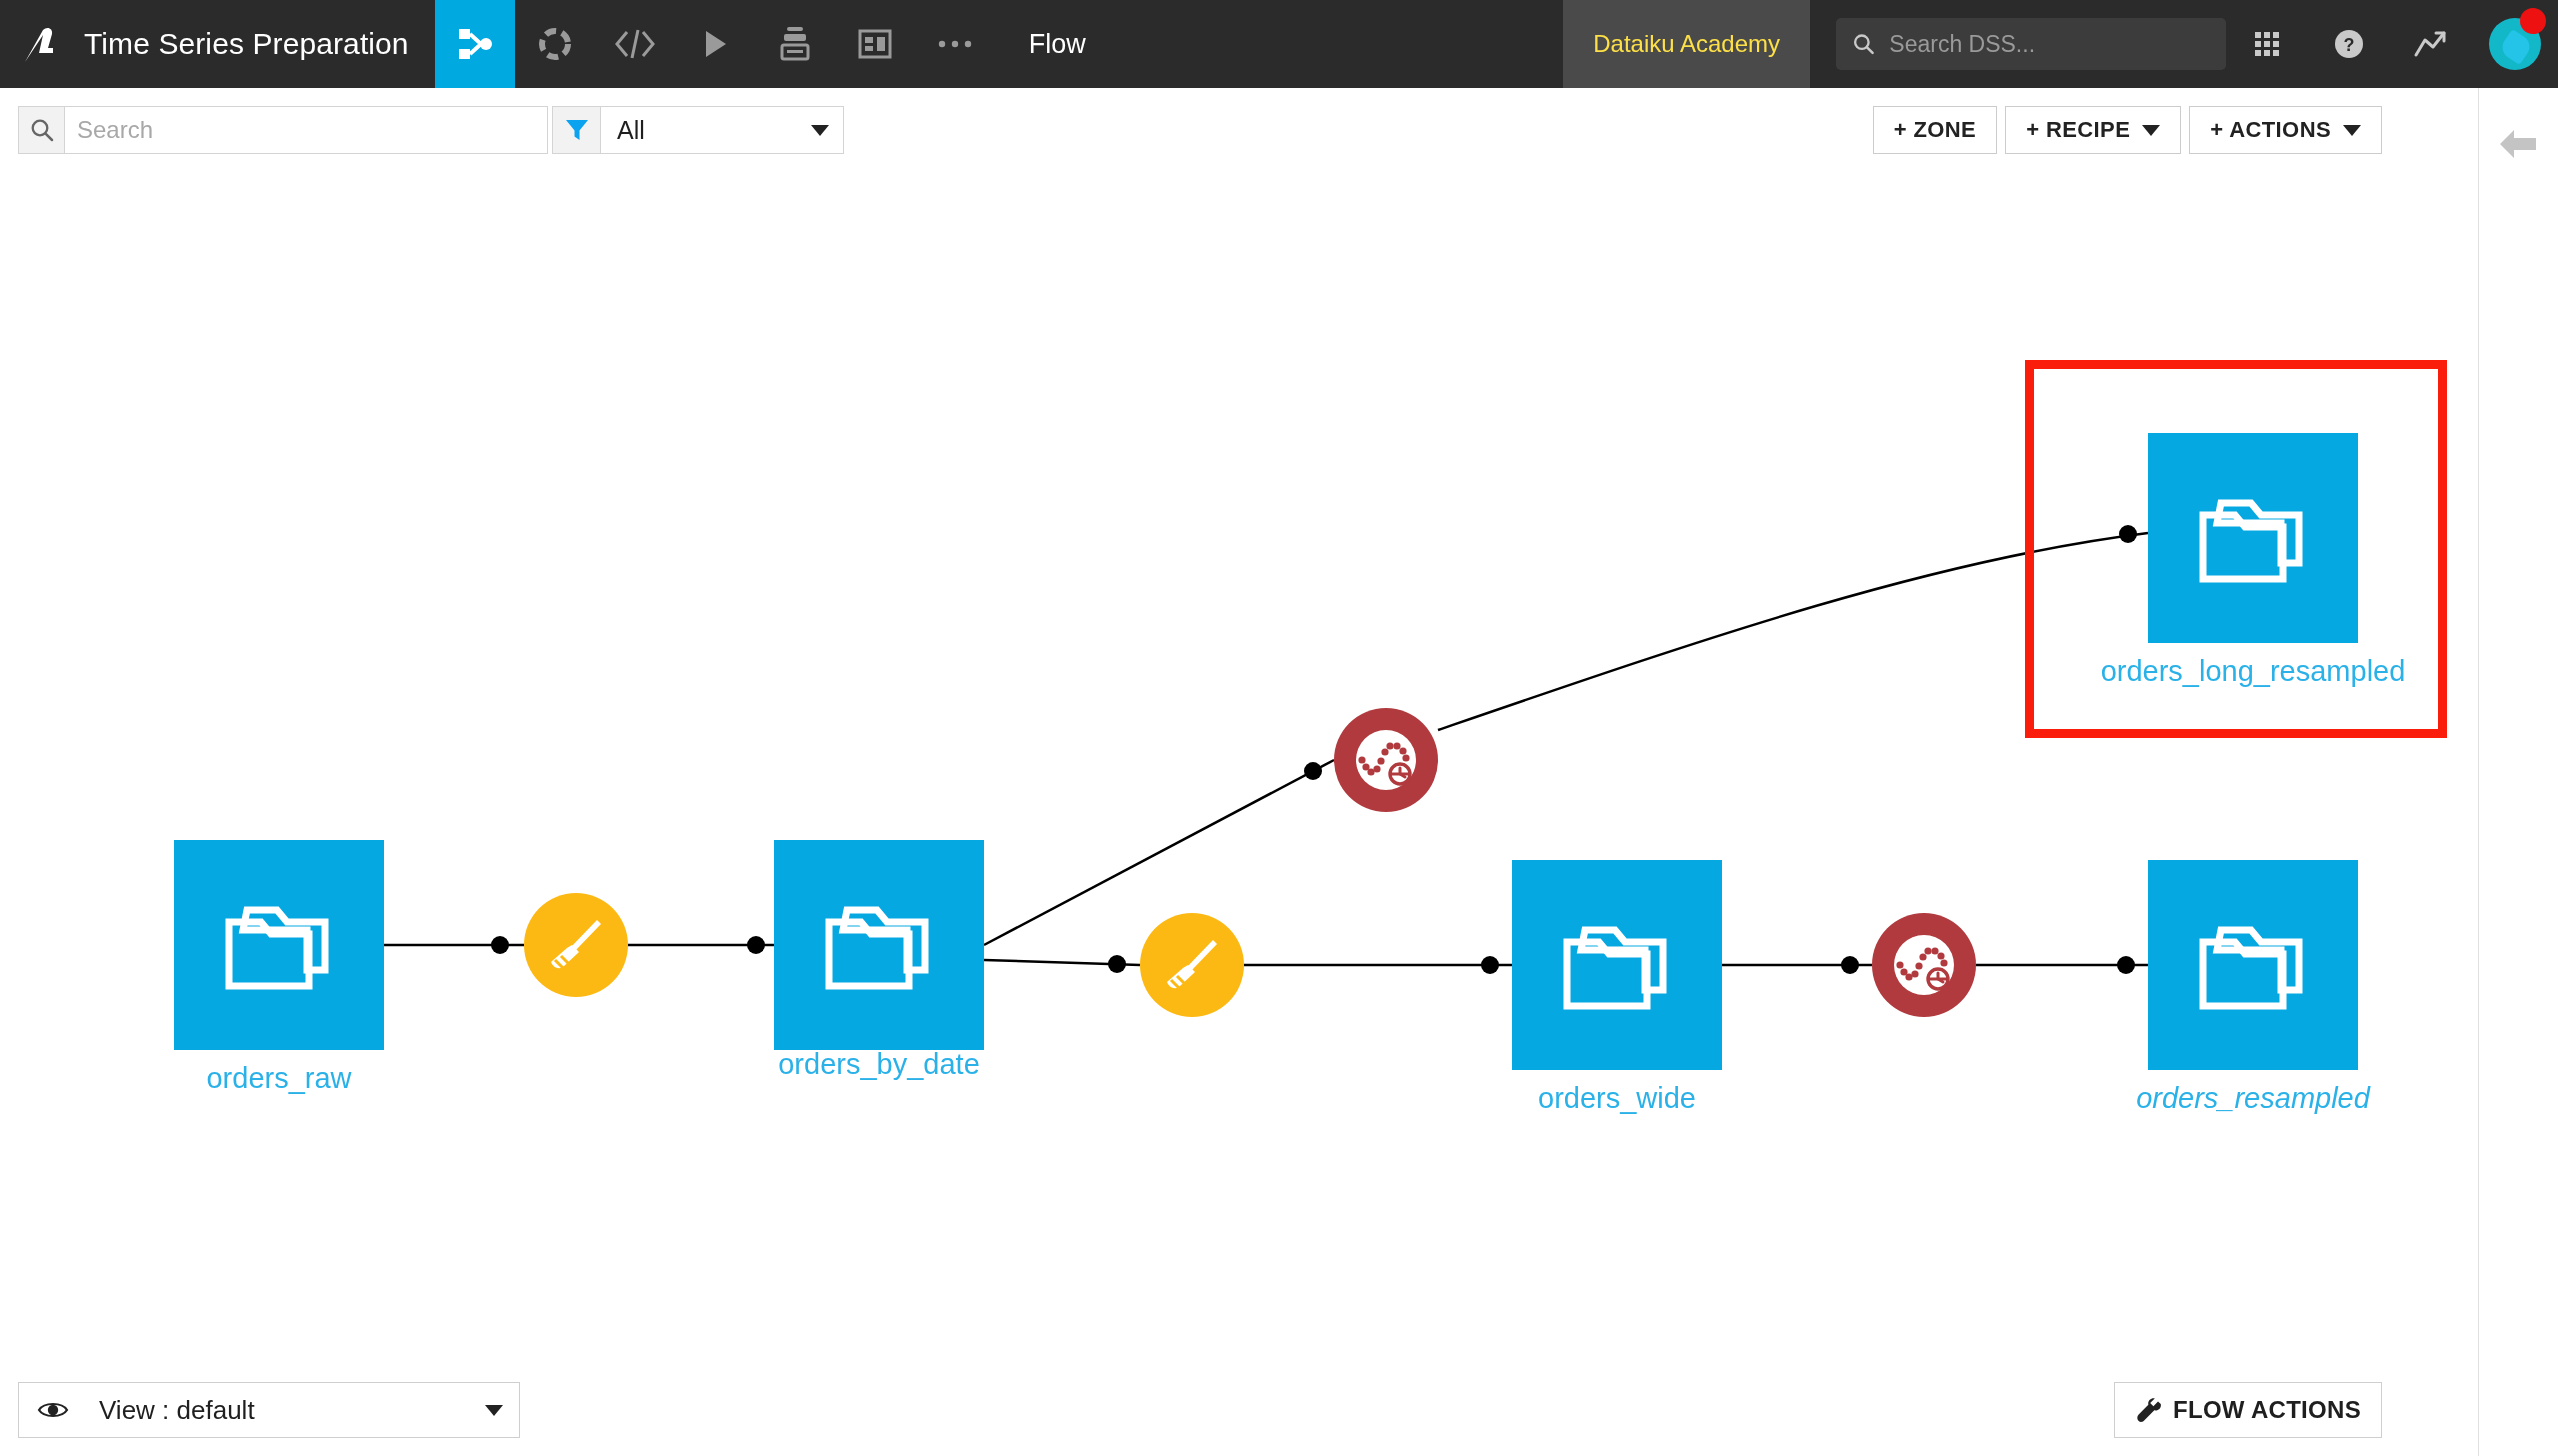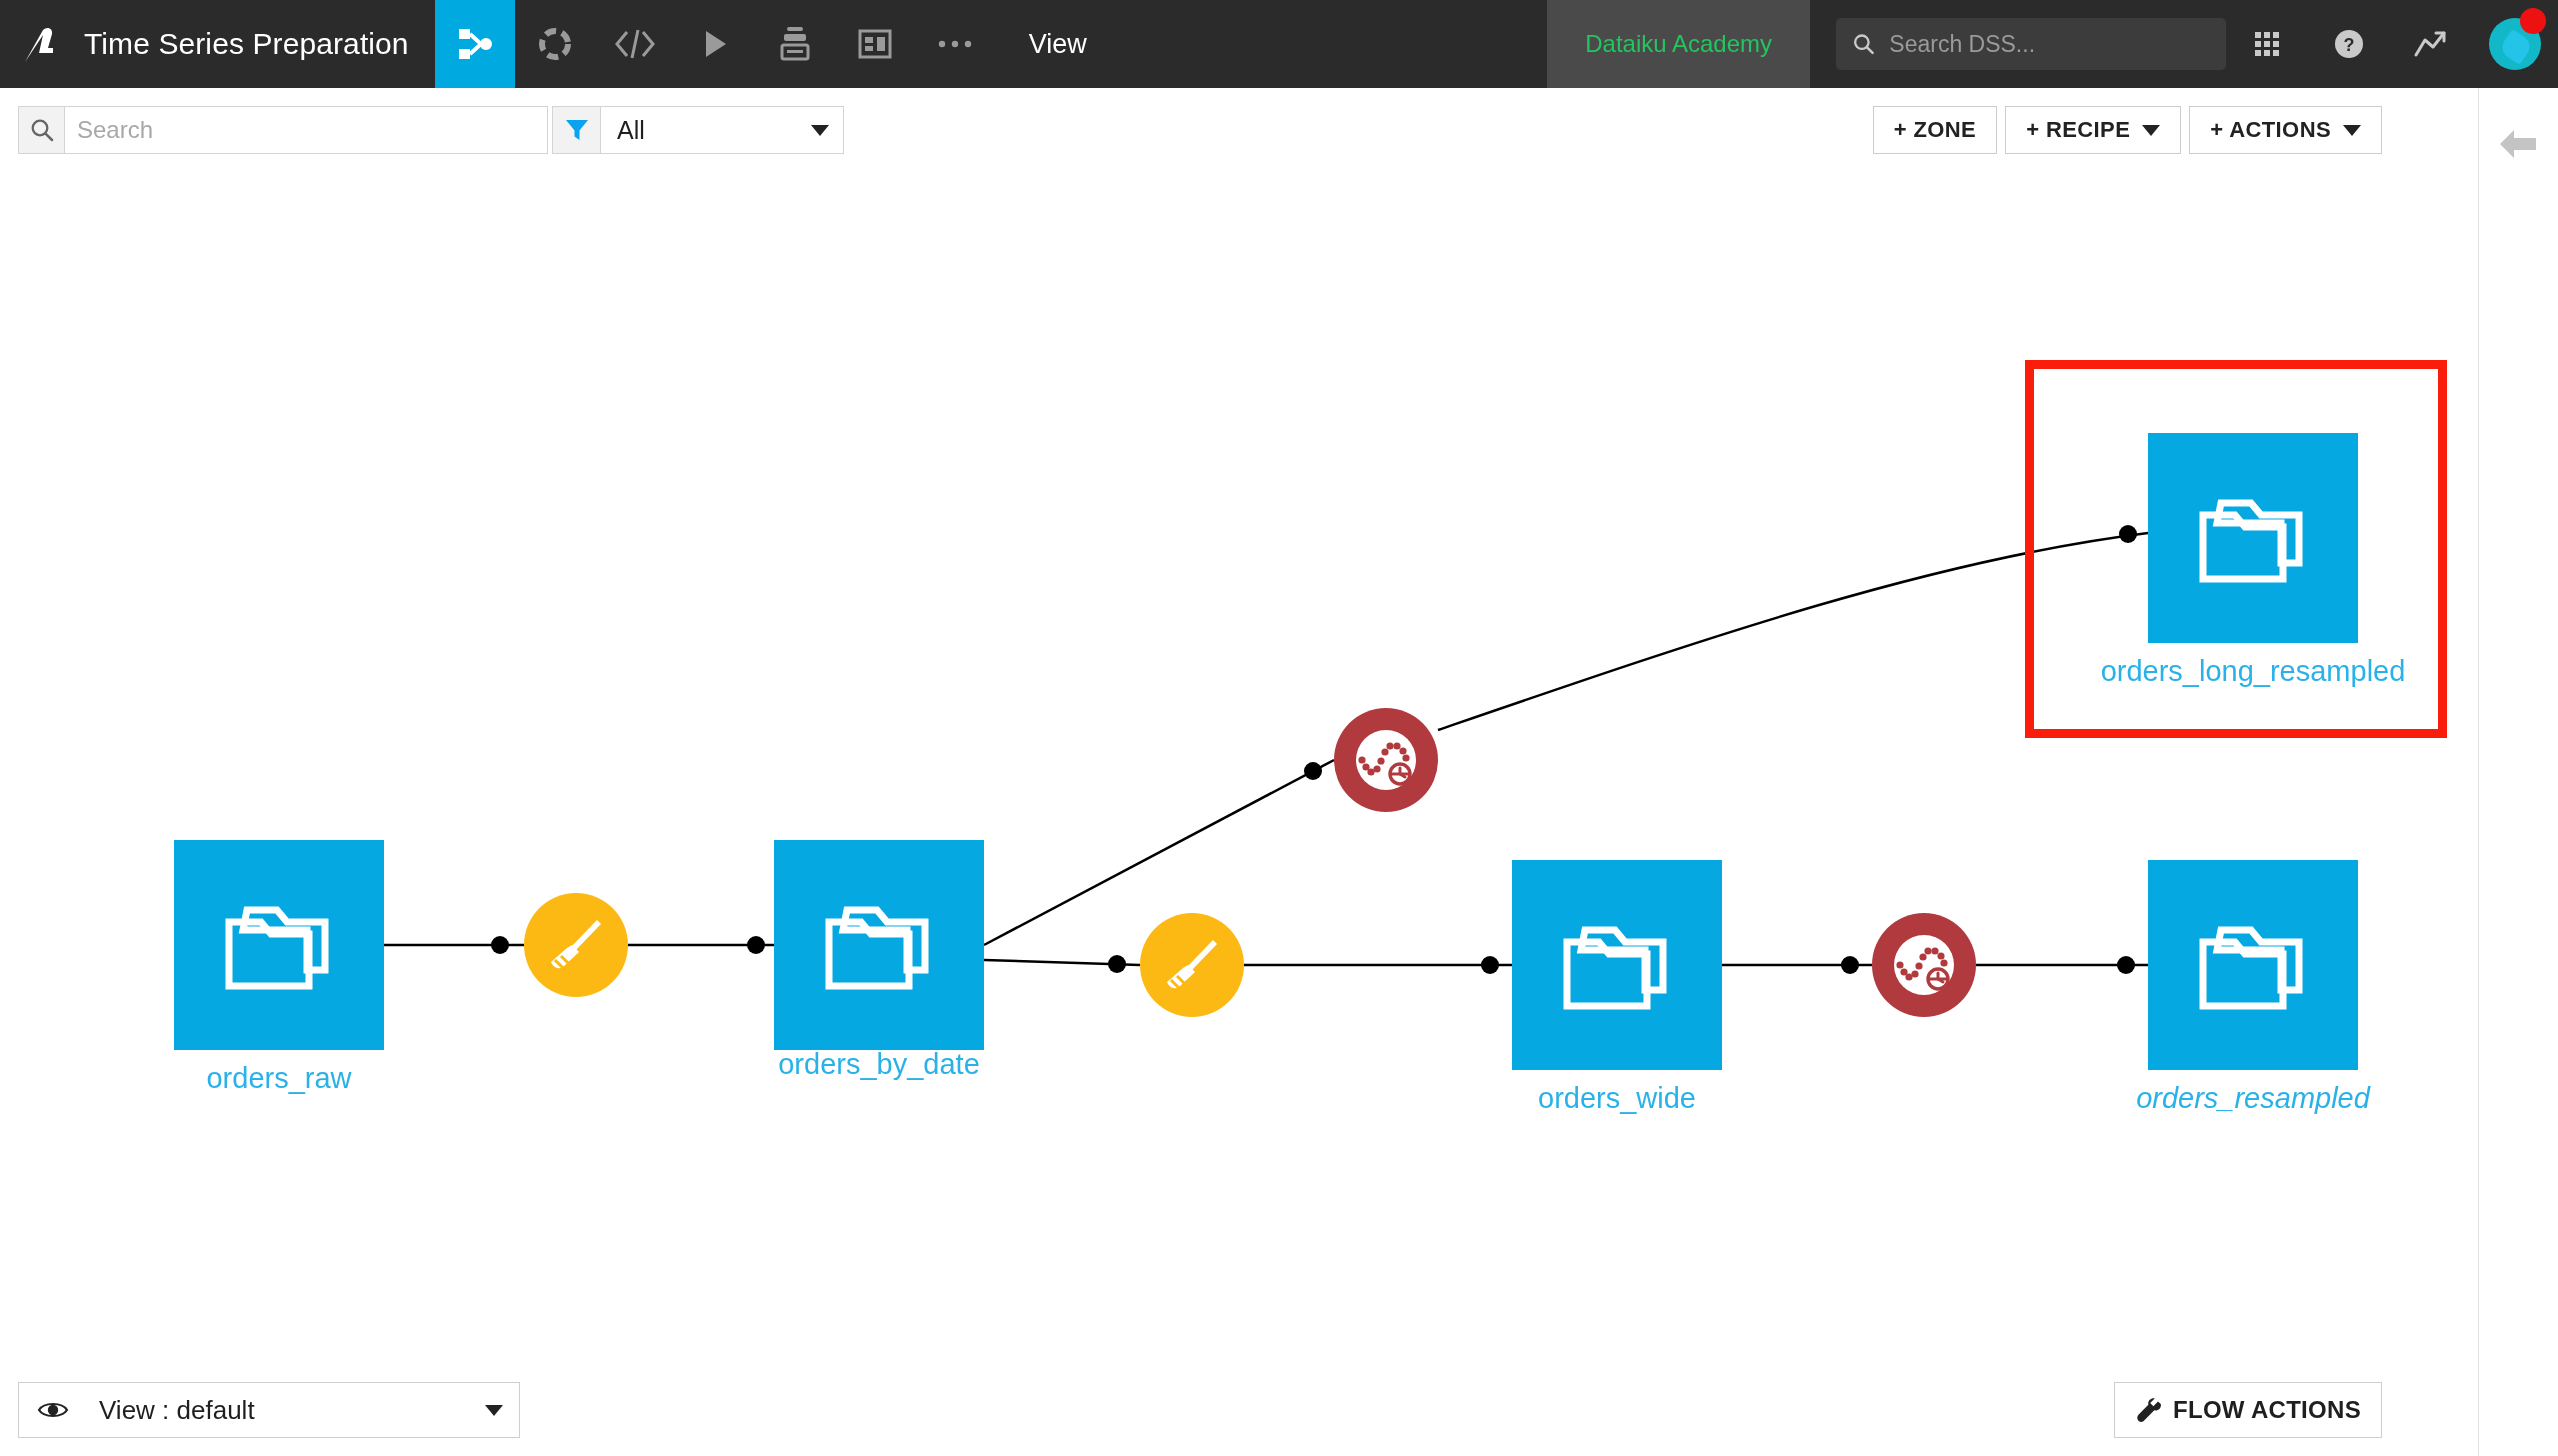--- a/index.html
+++ b/index.html
@@ -38,22 +38,22 @@
   .nav-icon-btn.active { background: #00a9e0; }
   .nav-icon-btn svg { display: block; }
   .nav-section-label {
     display: flex; align-items: center;
     color: #ffffff; font-size: 27px; padding: 0 34px;
     white-space: nowrap;
   }
   .nav-spacer { flex: 1 1 auto; }
   .nav-academy {
     display: flex; align-items: center; justify-content: center;
-    background: #4a4a4a; color: #22c55e;
-    font-size: 24px; padding: 0 38px;
+    background: #4a4a4a; color: #fde047;
+    font-size: 24px; padding: 0 30px;
     white-space: nowrap;
   }
   .nav-search {
     display: flex; align-items: center;
     background: #3c3c3c;
     border-radius: 5px;
     height: 52px;
     width: 390px;
     margin: 18px 0 0 26px;
     padding: 0 16px;
@@ -298,21 +298,21 @@
   </div>
 
   <div class="nav-icon-btn">
     <svg width="36" height="12" viewBox="0 0 36 12">
       <circle cx="5" cy="6" r="3.2" fill="#9a9a9a"></circle>
       <circle cx="18" cy="6" r="3.2" fill="#9a9a9a"></circle>
       <circle cx="31" cy="6" r="3.2" fill="#9a9a9a"></circle>
     </svg>
   </div>
 
-  <div class="nav-section-label">View</div>
+  <div class="nav-section-label">Flow</div>
 
   <div class="nav-spacer"></div>
 
   <div class="nav-academy">Dataiku Academy</div>
 
   <div class="nav-search">
     <svg width="26" height="26" viewBox="0 0 26 26">
       <circle cx="11" cy="11" r="7.5" fill="none" stroke="#c9c9c9" stroke-width="2.6"></circle>
       <path d="M16.5 16.5 L23 23" stroke="#c9c9c9" stroke-width="2.8" stroke-linecap="round"></path>
     </svg>

